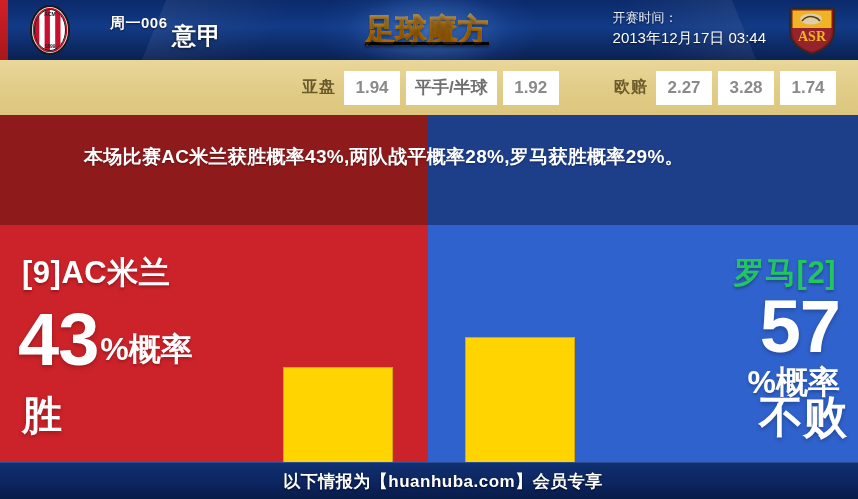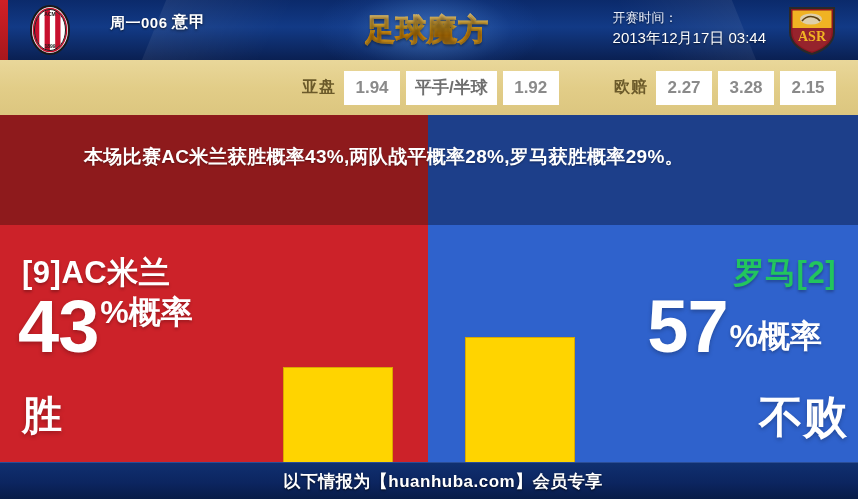--- a/index.html
+++ b/index.html
@@ -34,27 +34,27 @@
   }
   .crest-left { position:absolute; left:24px; top:4px; width:52px; height:52px; }
   .crest-right { position:absolute; right:18px; top:4px; width:56px; height:52px; }
 
   .match-label {
     position:absolute; left:110px; top:14px; color:#ffffff;
     font-size:15px; font-weight:bold; letter-spacing:0.5px;
     text-shadow:0 1px 2px rgba(0,0,0,0.6);
   }
   .match-league {
-    position:absolute; left:172px; top:12px; color:#ffffff;
-    font-size:16px; font-weight:bold; letter-spacing:1px;
+    position:absolute; left:172px; top:20px; color:#ffffff;
+    font-size:24px; font-weight:bold; letter-spacing:1px;
     text-shadow:0 1px 3px rgba(0,0,0,0.65);
   }
   .logo-box {
     position:absolute; left:352px; top:6px; width:150px; height:48px;
-    display:flex; align-items:center; justify-content:center;
+    display:flex; align-items:center; justify-content:center;text-decoration:underline;
   }
   .logo-text {
     font-size:30px; font-weight:bold; letter-spacing:1px;
     background:linear-gradient(180deg,#fff7bd 0%,#ffd43a 42%,#f0a307 62%,#ffdf5e 100%);
     -webkit-background-clip:text; background-clip:text; color:transparent;
     text-shadow:0 2px 3px rgba(0,0,0,0.45);
     -webkit-text-stroke:1px rgba(120,60,0,0.35);
   }
   .kick-wrap { position:absolute; right:92px; top:9px; text-align:left; }
   .kick-label { color:#e8eefc; font-size:13px; line-height:18px; text-shadow:0 1px 2px rgba(0,0,0,0.6); }
@@ -100,22 +100,22 @@
   .team-left {
     position:absolute; left:22px; top:252px; color:#ffffff;
     font-size:31px; font-weight:bold; letter-spacing:0.5px;
     text-shadow:0 2px 3px rgba(0,0,0,0.28);
   }
   .team-right {
     position:absolute; right:22px; top:252px; color:#22c55e;
     font-size:31px; font-weight:bold; letter-spacing:0.5px;
     text-shadow:0 2px 3px rgba(0,0,0,0.28);
   }
-  .pct-left { position:absolute; left:18px; top:292px; display:flex; align-items:flex-start; }
-  .pct-right { position:absolute; right:36px; top:292px; display:flex; align-items:flex-end; }
+  .pct-left { position:absolute; left:18px; top:305px; display:flex; align-items:flex-end; }
+  .pct-right { position:absolute; right:18px; top:292px; display:flex; align-items:flex-end;flex-direction:column; }
   .pct-num {
     color:#ffffff; font-size:74px; font-weight:bold; line-height:70px;
     letter-spacing:-1px; text-shadow:0 2px 4px rgba(0,0,0,0.25);
   }
   .pct-unit {
     color:#ffffff; font-size:32px; font-weight:bold; line-height:40px;
     padding-bottom:6px; margin-left:2px; text-shadow:0 2px 3px rgba(0,0,0,0.25);
   }
   .verdict-left {
     position:absolute; left:22px; top:388px; color:#ffffff;
@@ -200,21 +200,21 @@
       <span class="odds-name">亚盘</span>
       <span class="odds-cell">1.94</span>
       <span class="odds-cell wide">平手/半球</span>
       <span class="odds-cell">1.92</span>
     </div>
 
     <div class="odds-group g3">
       <span class="odds-name">欧赔</span>
       <span class="odds-cell">2.27</span>
       <span class="odds-cell">3.28</span>
-      <span class="odds-cell">2.15</span>
+      <span class="odds-cell">1.74</span>
     </div>
   </div>
 
   <div class="summary">
     <div class="summary-bg-left"></div>
     <div class="summary-bg-right"></div>
     <div class="summary-text">本场比赛AC米兰获胜概率43%,两队战平概率28%,罗马获胜概率29%。</div>
   </div>
 
   <div class="panel-left"></div>

